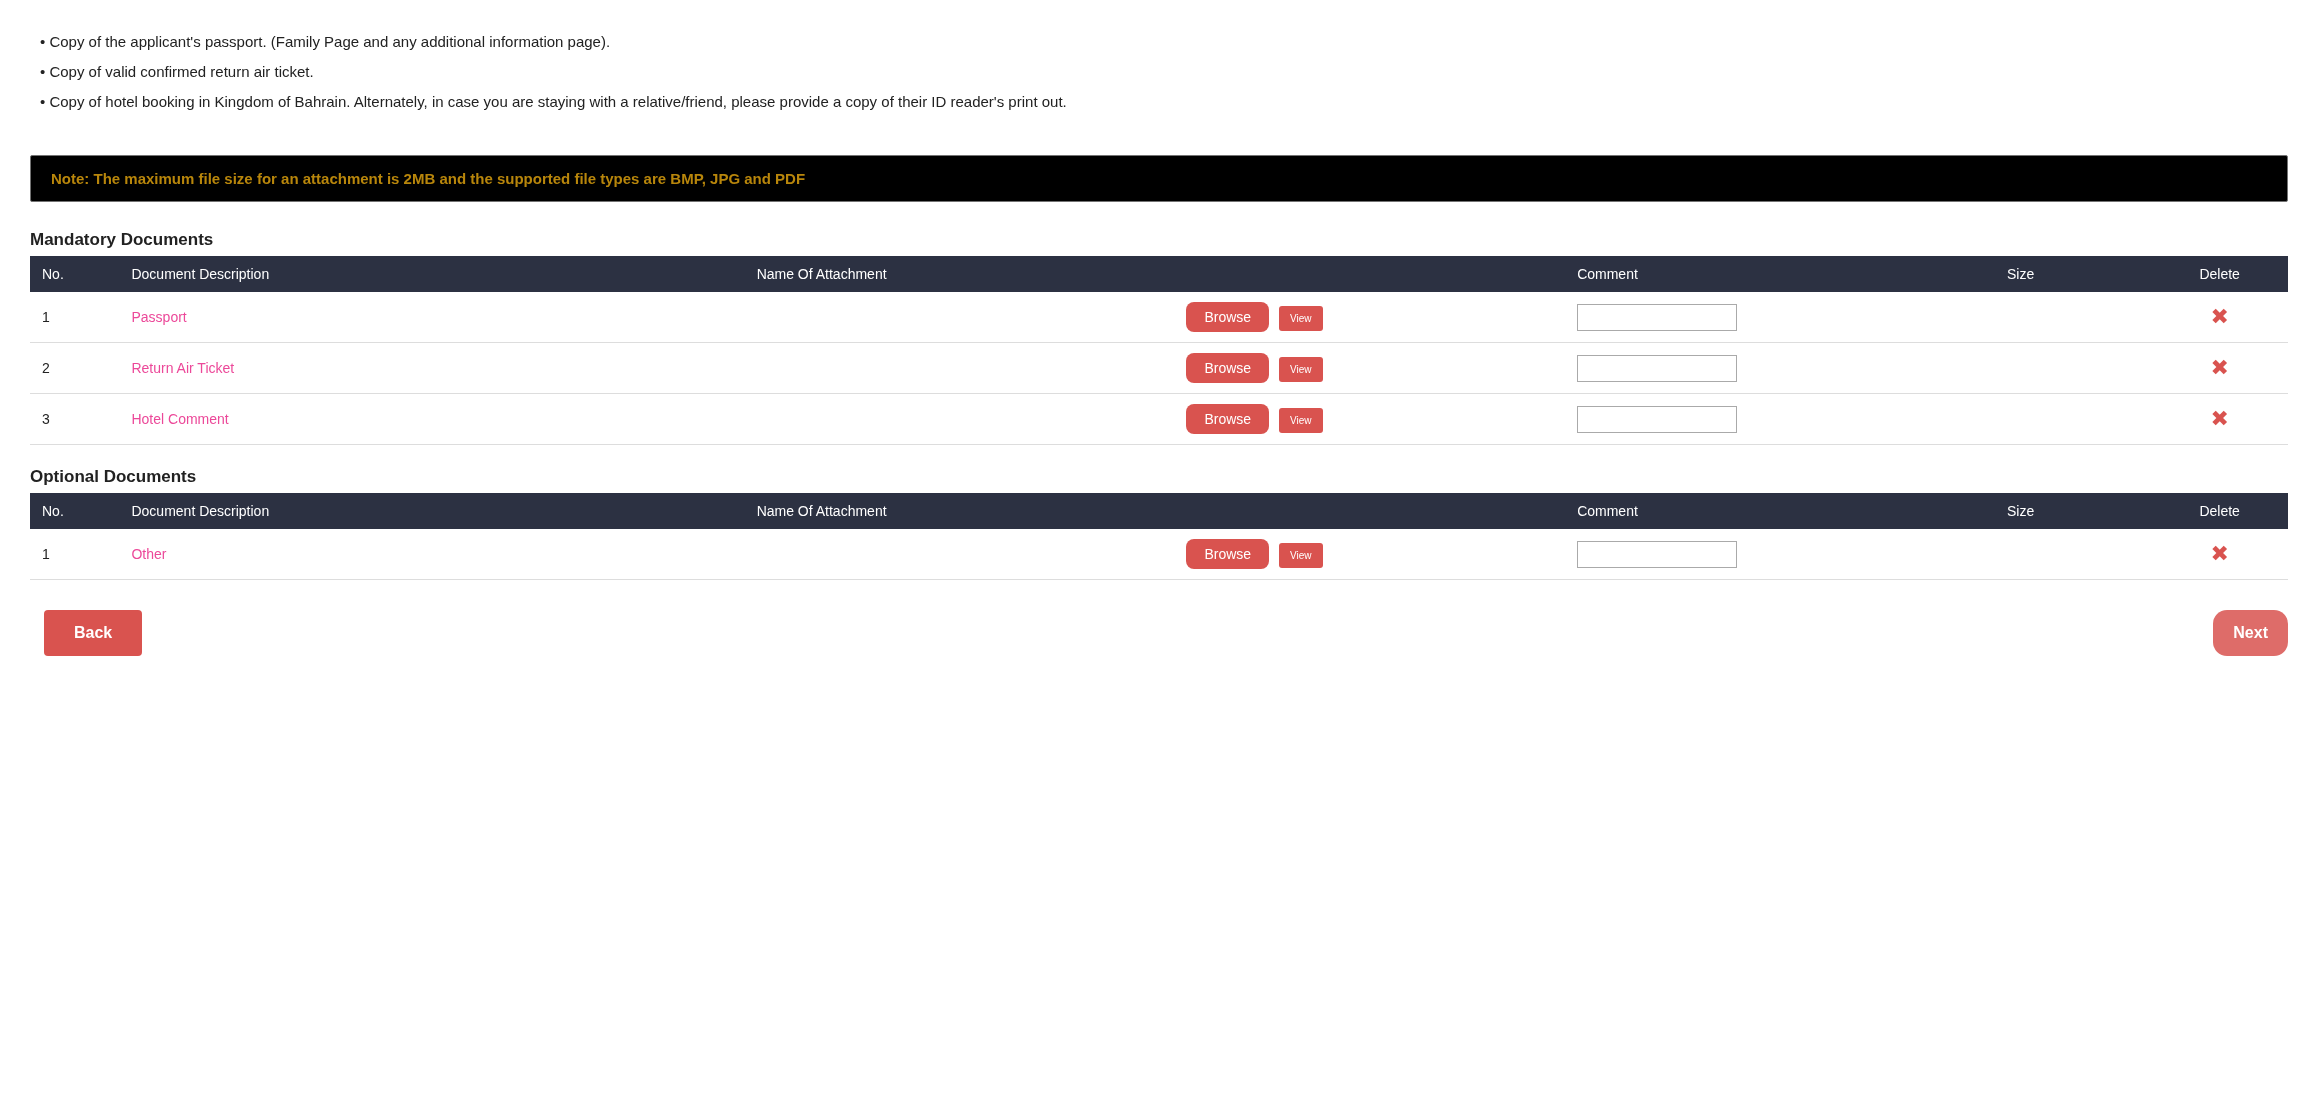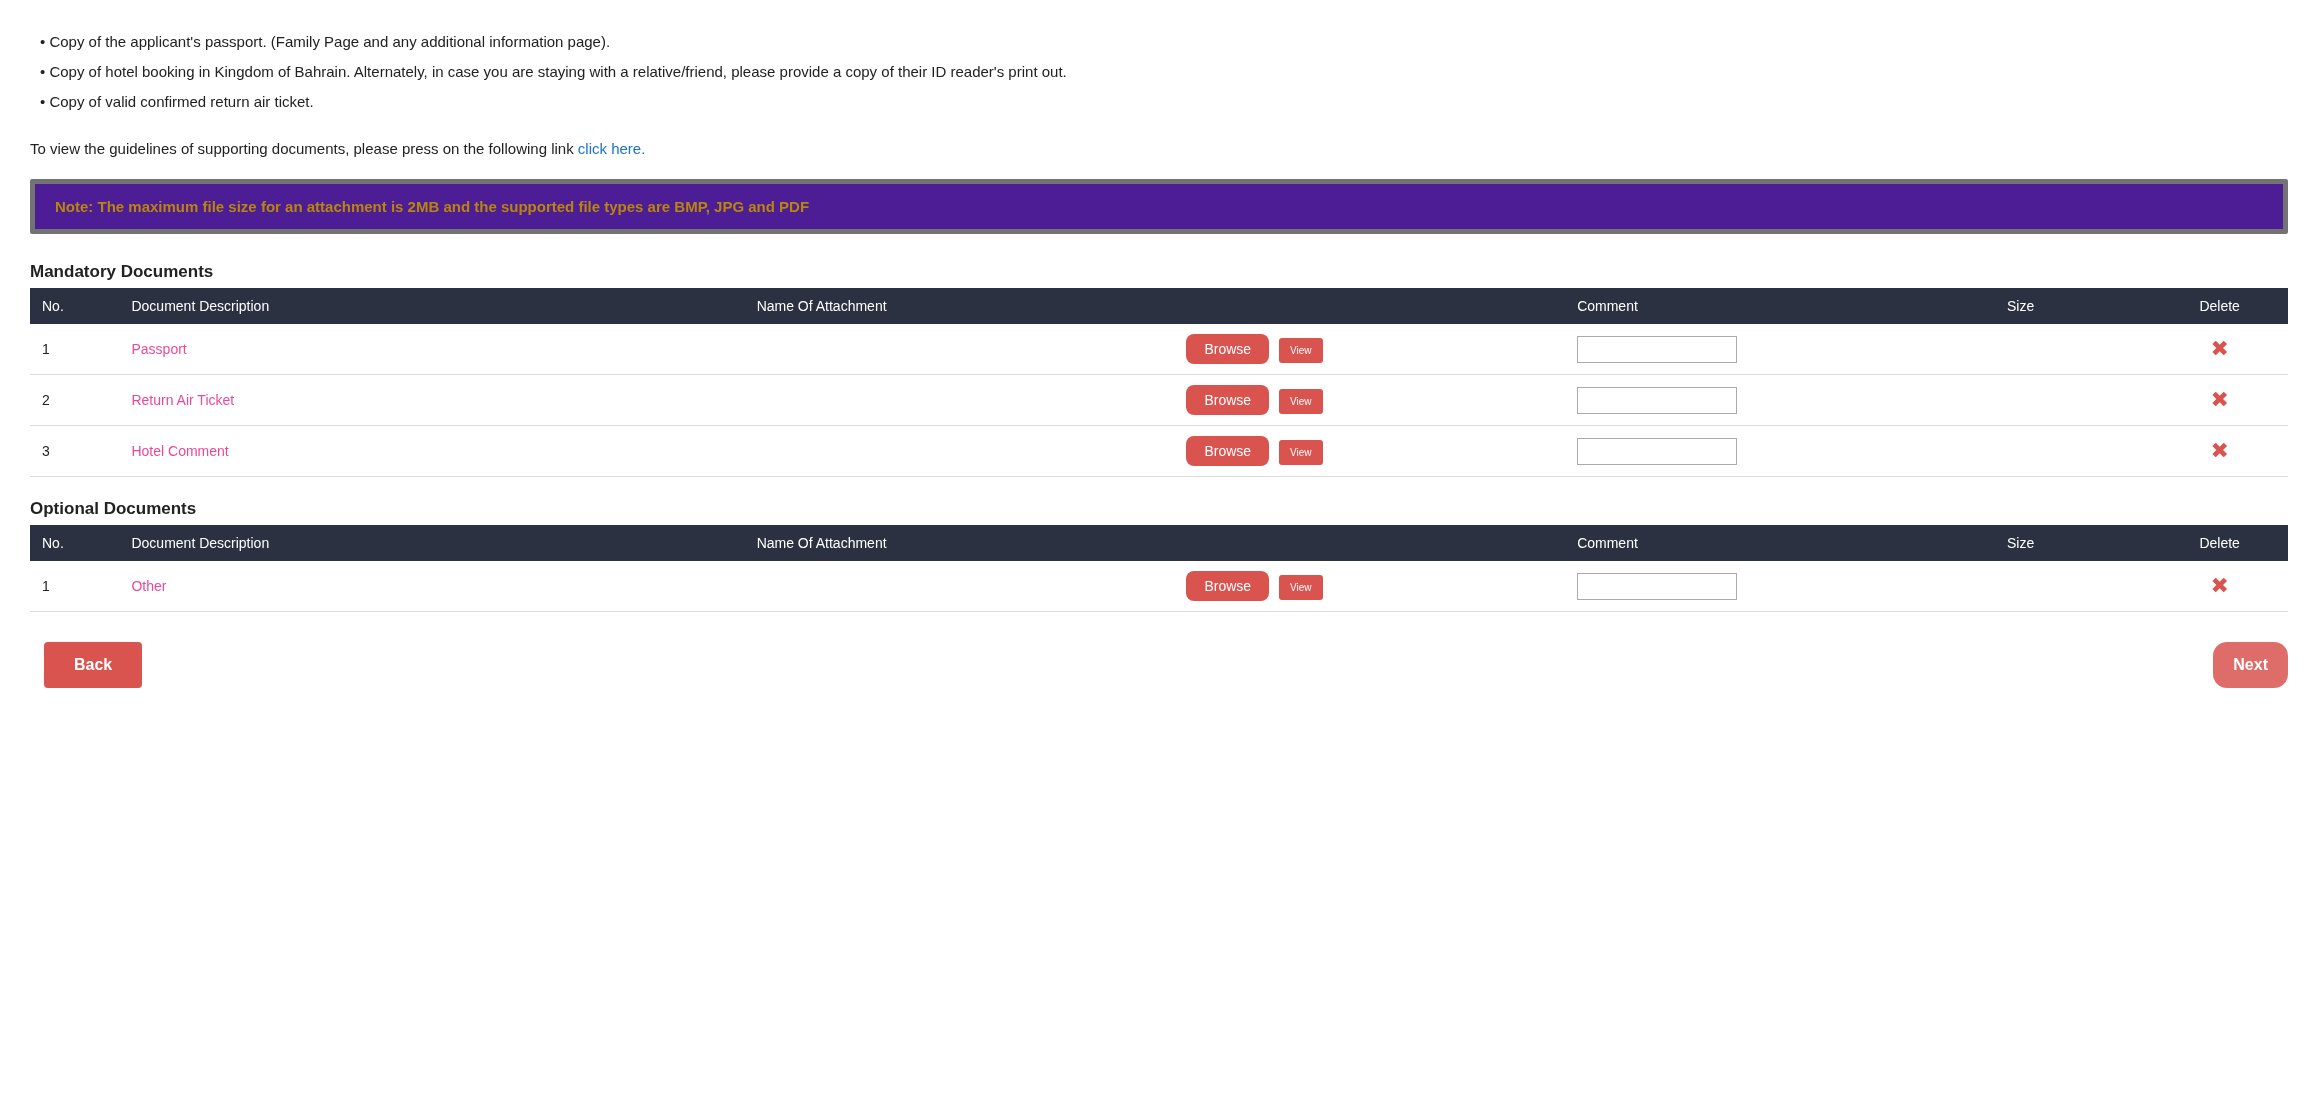--- a/index.html
+++ b/index.html
@@ -9,22 +9,22 @@
       color: #222;
       background: #fff;
       padding: 30px 30px 20px 30px;
     }
     .intro-section { margin-bottom: 18px; }
     .intro-section p { margin-bottom: 6px; line-height: 1.6; }
     .intro-section .bold-title { font-weight: bold; font-size: 15px; }
     .intro-section .bullet { margin-left: 10px; }
     .link-text { color: #1a73c8; text-decoration: none; }
     .note-box {
-      background: #4c1d95;
-      border: 5px solid #737373;
+      background: #000000;
+      border: 1px solid #737373;
       padding: 14px 20px;
       margin: 16px 0 28px 0;
       border-radius: 2px;
     }
     .note-box span {
       color: #b8860b;
       font-weight: bold;
       font-size: 15px;
     }
     .section-title {
@@ -126,26 +126,23 @@
       font-size: 16px;
       font-weight: bold;
       opacity: 0.85;
     }
   </style>
 </head>
 <body>
 
 <div class="intro-section">
   <p class="bullet">• <span>Copy of the applicant's passport. (Family Page and any additional information page).</span></p>
+  <p class="bullet">• <span>Copy of valid confirmed return air ticket.</span></p>
   <p class="bullet">• <span>Copy of hotel booking in Kingdom of Bahrain. Alternately, in case you are staying with a relative/friend, please provide a copy of their ID reader's print out.</span></p>
-  <p class="bullet">• <span>Copy of valid confirmed return air ticket.</span></p>
   <br>
-  <p>
-    <span>To view the guidelines of supporting documents, please press on the following link</span>&nbsp;<a class="link-text" href="#">click here.</a>
-  </p>
 </div>
 
 <div class="note-box">
   <span>Note: The maximum file size for an attachment is 2MB and the supported file types are BMP, JPG and PDF</span>
 </div>
 
 <div class="section-title">Mandatory Documents</div>
 <table>
   <thead>
     <tr>

